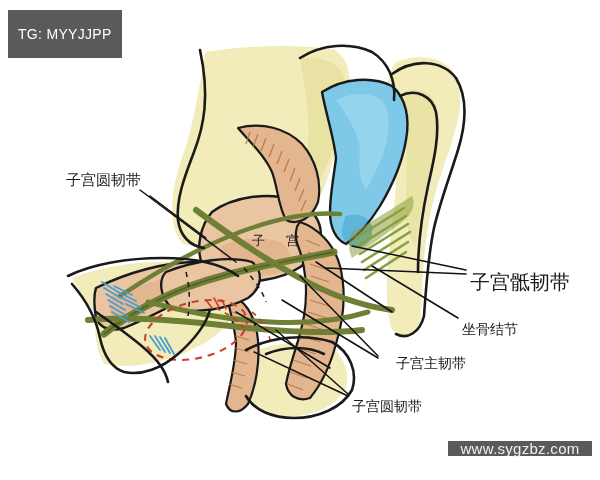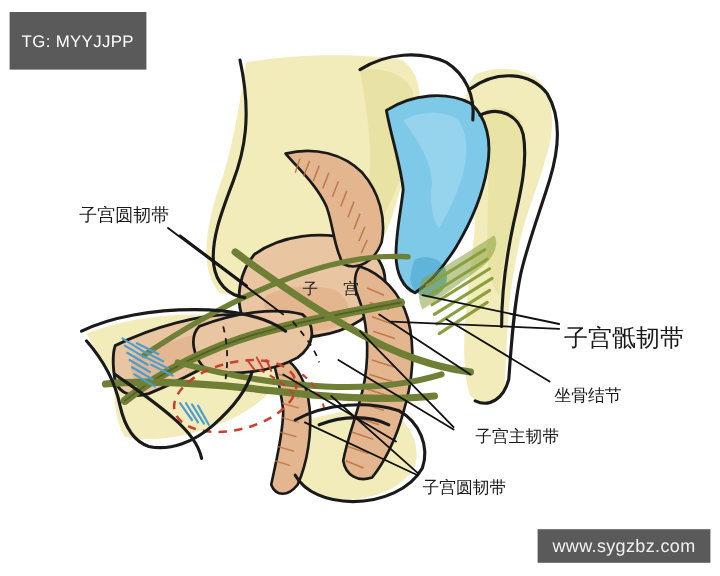--- a/index.html
+++ b/index.html
@@ -37,21 +37,21 @@
     left: 8px;
     top: 10px;
     height: 24px;
     padding: 12px 10px;
     font-size: 14px;
   }
   #site-watermark {
     left: 448px;
     top: 441px;
     width: 144px;
-    height: 28px;
+    height: 15px;
     font-size: 15px;
     color: #f0f0f0;
   }
   .anno {
     position: absolute;
     font-family: "Liberation Sans", sans-serif;
     color: #1a1a1a;
     white-space: nowrap;
     line-height: 1;
   }

